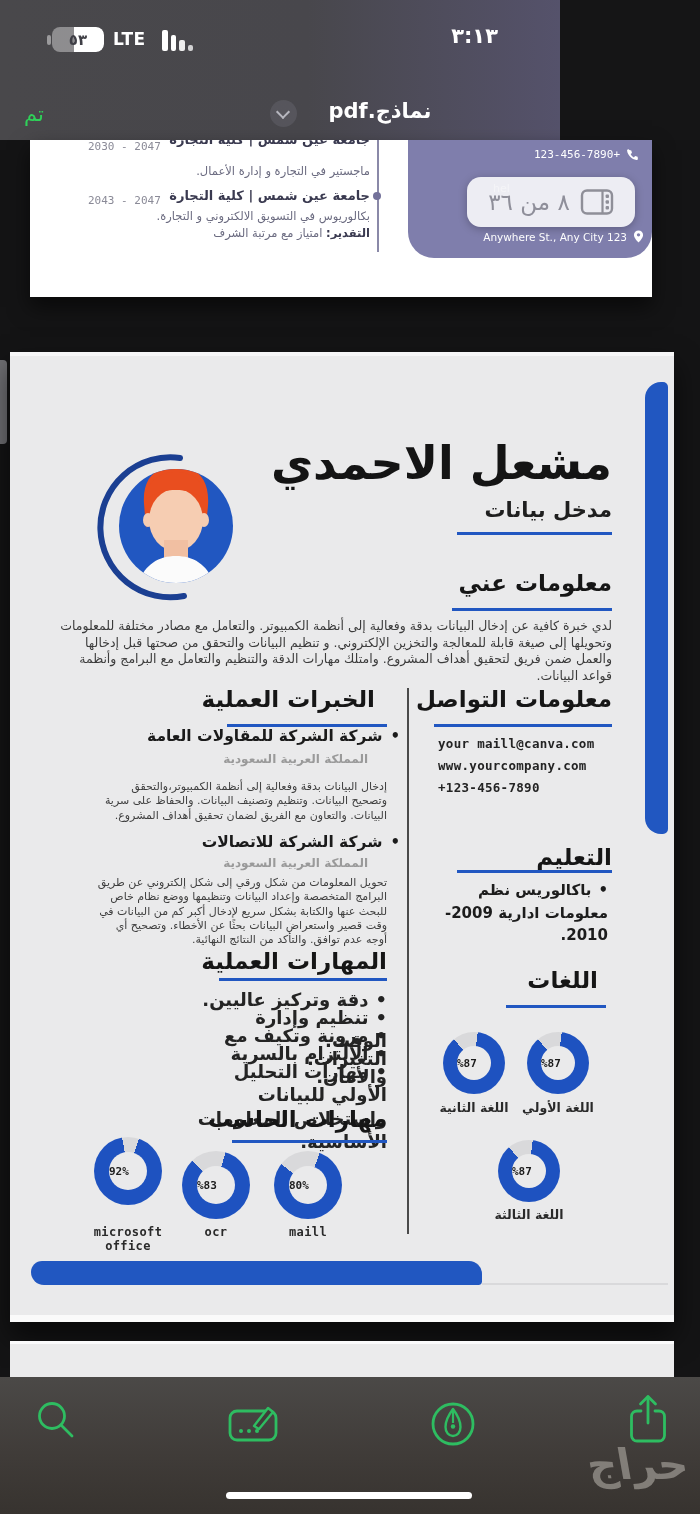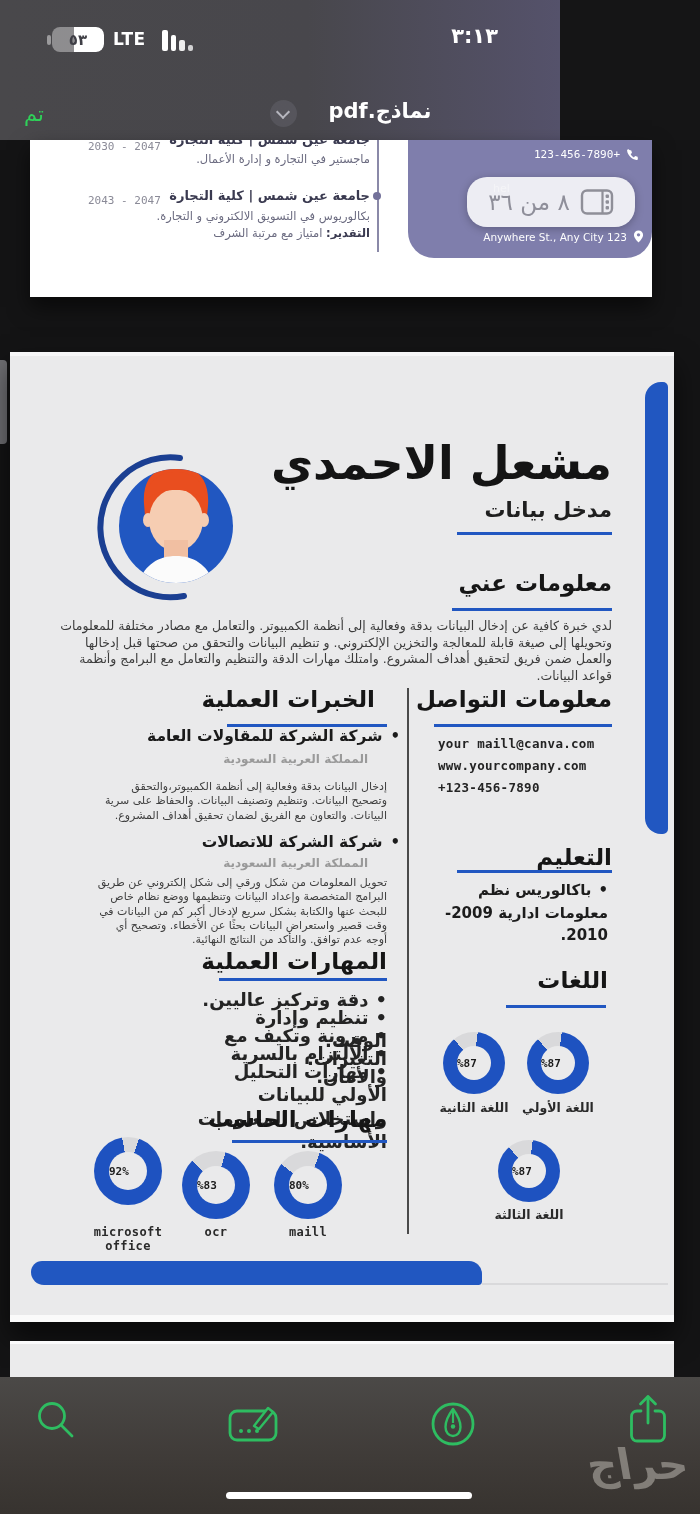--- a/index.html
+++ b/index.html
@@ -48,21 +48,21 @@
   .prev-addr{top:90px;right:8px;font-size:10.5px;}
   .prev-hel{position:absolute;left:85px;top:42px;font-size:11px;color:#fff;}
   .tl-line{position:absolute;left:347px;top:0;width:1.5px;height:112px;background:#8a89a8;}
   .tl-dot{position:absolute;left:343px;top:52px;width:8px;height:8px;border-radius:50%;background:#73719a;}
   .prev-entry{position:absolute;direction:rtl;text-align:right;right:282px;color:#3c3c52;}
   .pe-title{font-size:13px;font-weight:bold;color:#3a3a50;}
   .pe-sub{font-size:11.5px;color:#6b6b80;}
   .pe-date{position:absolute;left:58px;font-size:11px;color:#8a8a97;font-family:"DejaVu Sans Mono",monospace;}
 
   
-  .badge{position:absolute;left:467px;top:37px;width:168px;height:50px;border-radius:20px;
+  .badge{position:absolute;left:467px;top:37px;width:168px;height:50px;border-radius:14px;
          background:rgba(243,243,247,.95);box-shadow:0 2px 8px rgba(0,0,0,.25);
          display:flex;direction:rtl;align-items:center;justify-content:center;gap:10px;cursor:pointer;}
   .badge span{color:#8f8f9a;font-size:23px;}
 
   
   .scrolltab{position:absolute;left:0;top:220px;width:7px;height:84px;border-radius:0 4px 4px 0;
              background:rgba(142,142,147,.75);}
 
   
   .page-main{position:absolute;left:10px;top:212px;width:664px;height:970px;background:var(--pagebg);
@@ -146,21 +146,21 @@
   </div>
 
   <div class="pdfarea">
 
     <div class="page-prev">
       <div class="tl-line"></div>
       <div class="tl-dot"></div>
 
       <div class="prev-entry" style="top:-8px">
         <div class="pe-title">جامعة عين شمس   |   كلية التجارة</div>
-        <div class="pe-sub" style="margin-top:5px">ماجستير في التجارة و إدارة الأعمال.</div>
+        <div class="pe-sub" style="margin-top:17px">ماجستير في التجارة و إدارة الأعمال.</div>
       </div>
       <div class="pe-date" style="top:0px">2030 - 2047</div>
 
       <div class="prev-entry" style="top:48px">
         <div class="pe-title">جامعة عين شمس   |   كلية التجارة</div>
         <div class="pe-sub" style="margin-top:6px">بكالوريوس  في التسويق الالكتروني و التجارة.</div>
         <div class="pe-sub" style="margin-top:3px"><b style="color:#3a3a50">التقدير:</b><span> امتياز مع مرتبة الشرف</span></div>
       </div>
       <div class="pe-date" style="top:54px">2043 - 2047</div>
 
@@ -269,21 +269,21 @@
       <div class="sec-h" style="right:62px;top:330px">معلومات التواصل</div>
       <div class="uline" style="right:62px;top:368px;width:178px"></div>
       <div class="contact-item" style="top:380px">your maill@canva.com</div>
       <div class="contact-item" style="top:402px">www.yourcompany.com</div>
       <div class="contact-item" style="top:424px">+123-456-7890</div>
 
       <div class="sec-h" style="right:62px;top:488px">التعليم</div>
       <div class="uline" style="right:62px;top:514px;width:155px"></div>
       <div class="edu-item">باكالوريس نظم معلومات ادارية   2009-2010.</div>
 
-      <div class="sec-h" style="right:66px;top:611px">اللغات</div>
+      <div class="sec-h" style="right:76px;top:611px">اللغات</div>
       <div class="uline" style="right:68px;top:649px;width:100px"></div>
 
       <div class="donut lang" style="left: 517px; top: 676px; background: conic-gradient(from -40deg, rgb(217, 217, 219) 0deg, rgb(217, 217, 219) 46.8deg, rgb(30, 82, 192) 46.8deg, rgb(30, 82, 192) 360deg);">
         <div class="hole">
             <span class="pct">%87</span>
           </div>
         </div>
       <div class="donut lang" style="left: 433px; top: 676px; background: conic-gradient(from -40deg, rgb(217, 217, 219) 0deg, rgb(217, 217, 219) 46.8deg, rgb(30, 82, 192) 46.8deg, rgb(30, 82, 192) 360deg);">
         <div class="hole">
             <span class="pct">%87</span>

